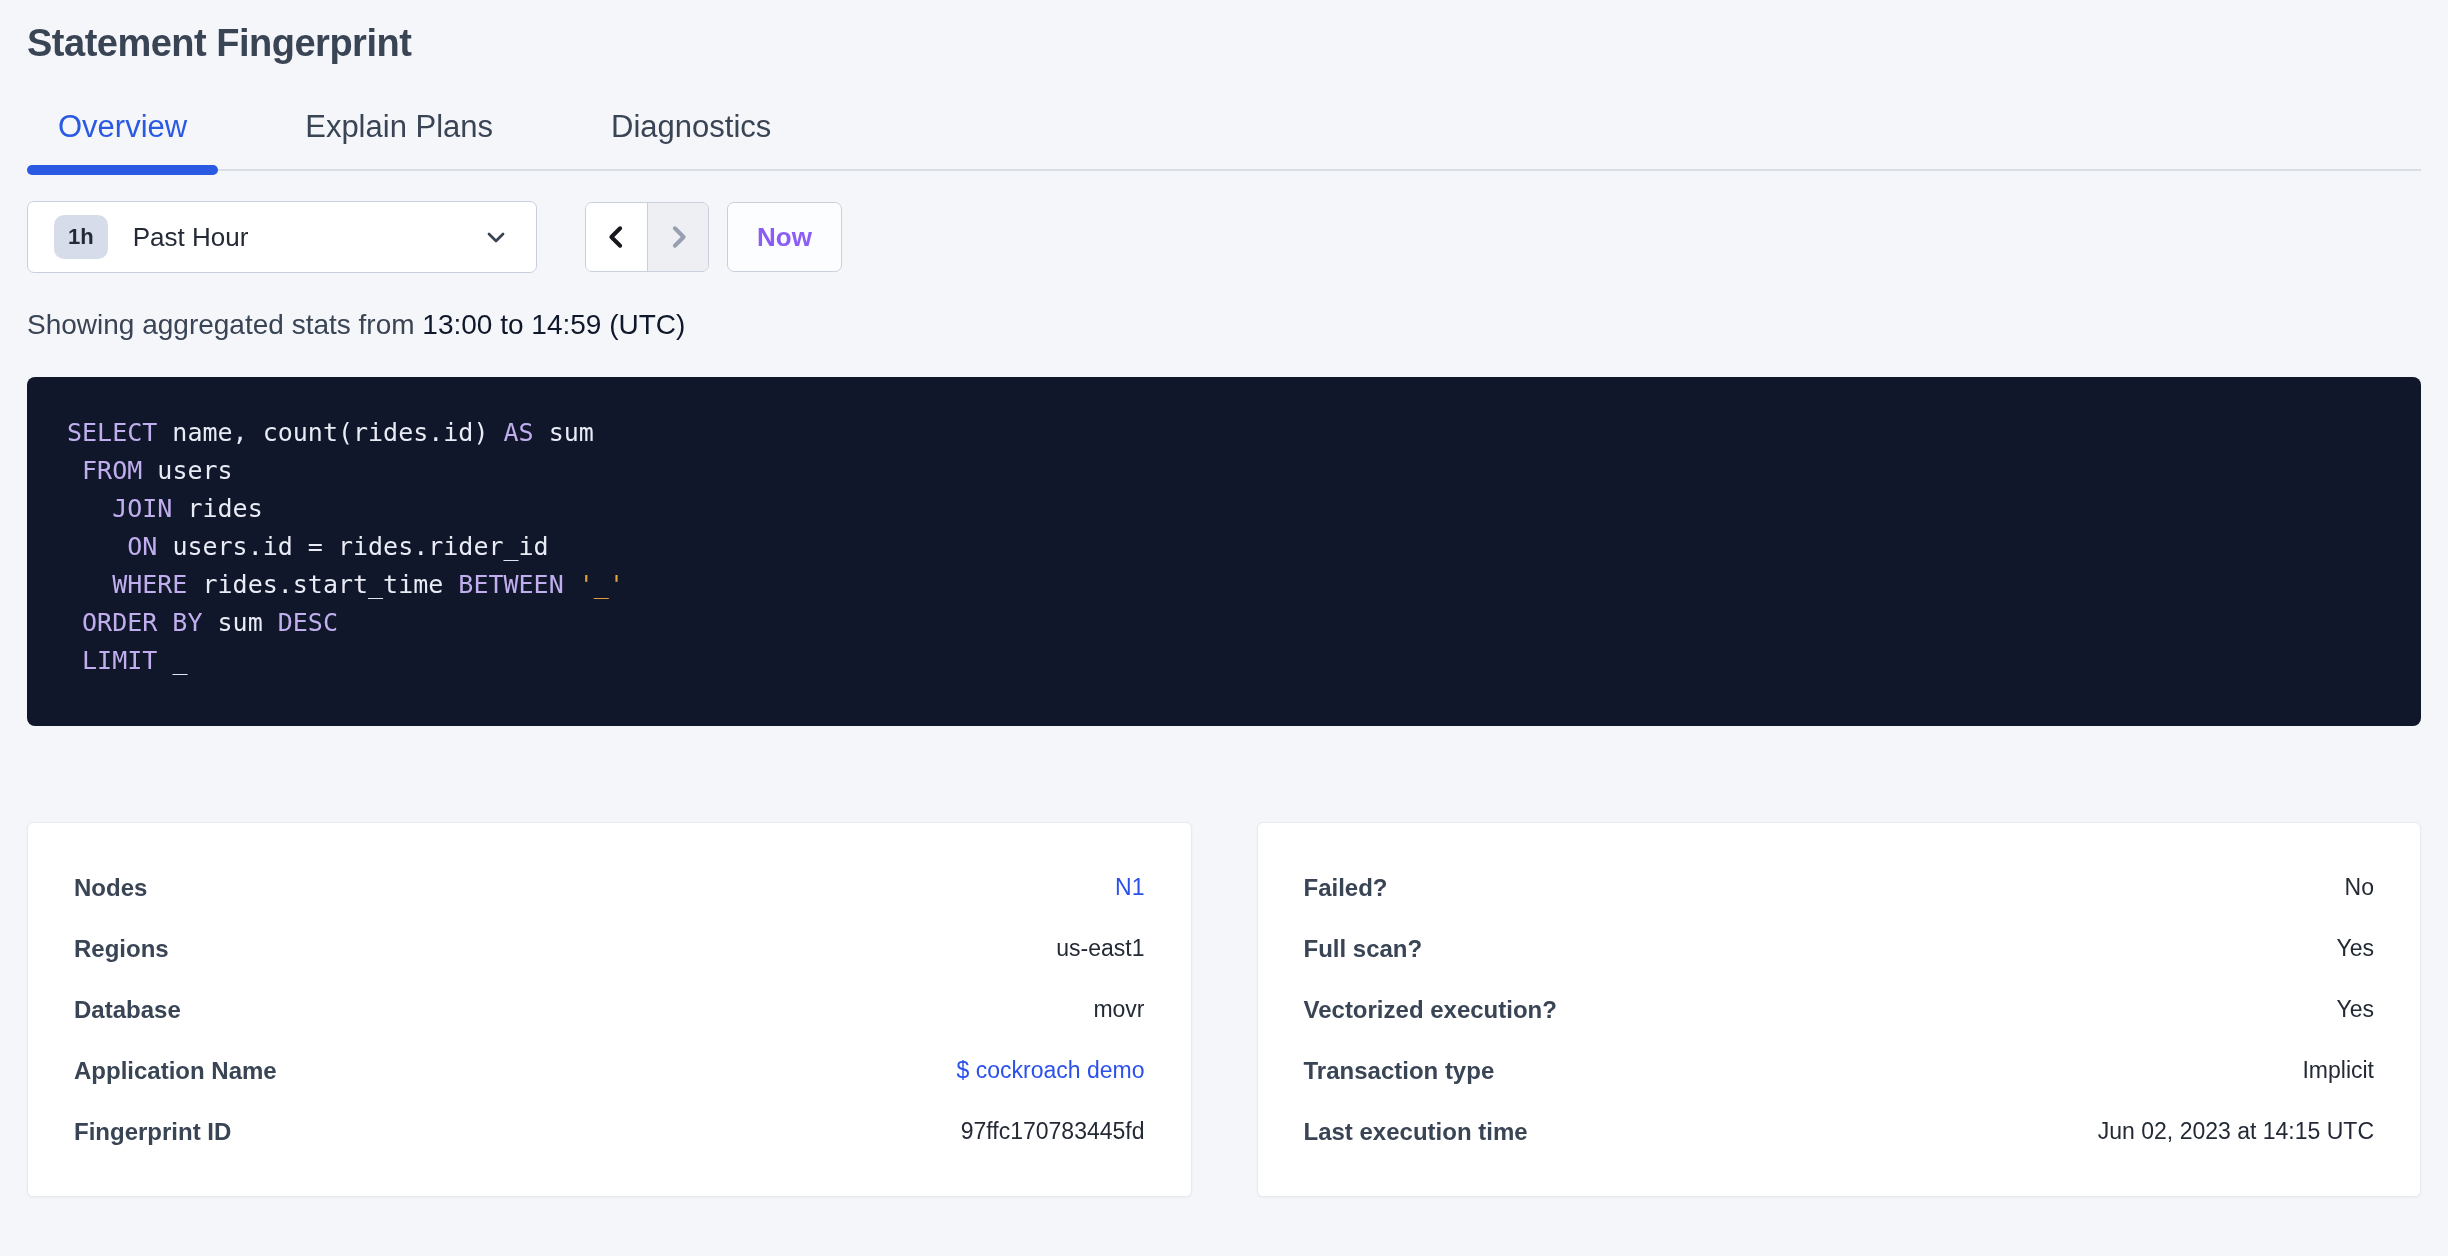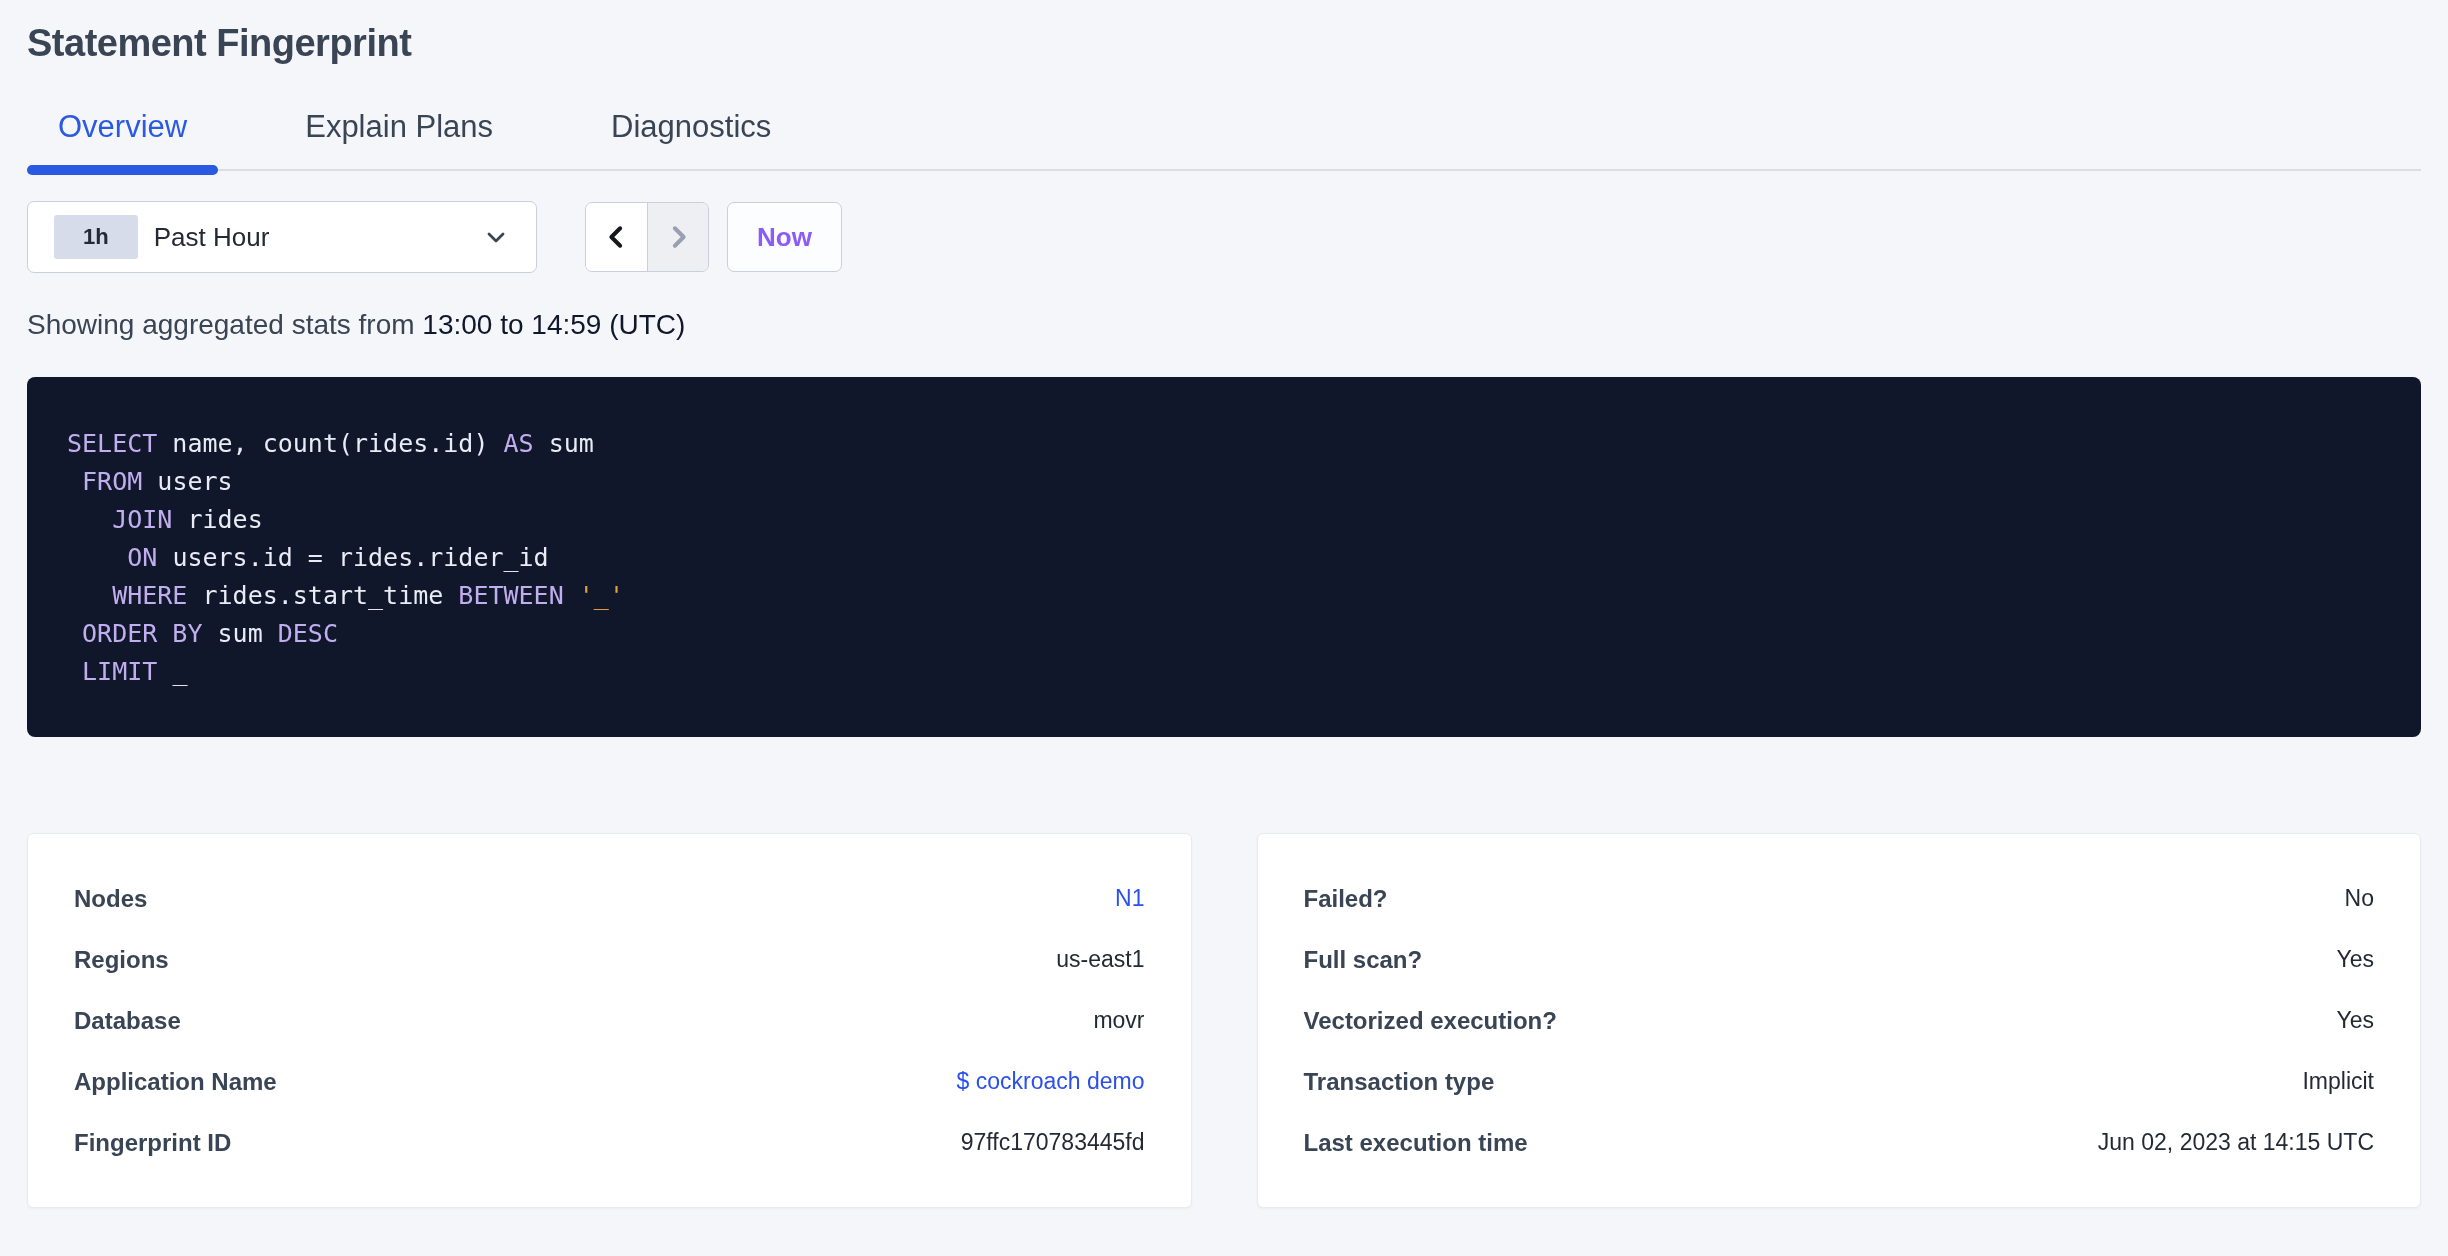--- a/index.html
+++ b/index.html
@@ -24,21 +24,21 @@
   }
 
   
   .controls { display:flex; align-items:center; margin-top:30px; }
   .time-select {
     width:510px; height:72px; background:#ffffff; border:1px solid #c9cfdd; border-radius:7px;
     display:flex; align-items:center; padding:0 26px; cursor:pointer;
   }
   .range-badge {
     background:#d7dcea; color:#242a35; font-weight:700; font-size:22px;
-    padding:9px 29px; border-radius:3px; margin-right:16px;
+    padding:9px 14px; border-radius:10px; margin-right:25px;
   }
   .range-label { font-size:26px; color:#242a35; }
   .time-select svg { margin-left:auto; }
 
   .interval-group {
     display:flex; margin-left:48px; border:1px solid #c9cfdd; border-radius:7px; overflow:hidden; height:70px;
   }
   .interval-btn { width:61px; height:100%; display:flex; align-items:center; justify-content:center; cursor:pointer; border:none; background:#ffffff; }
   .interval-btn.next { background:#edeff3; border-left:1px solid #c9cfdd; cursor:default; }
 
@@ -47,21 +47,21 @@
     border-radius:7px; font-size:26px; font-weight:600; color:#8b5cf6;
     display:flex; align-items:center; font-family:"Liberation Sans", sans-serif;
   }
 
   
   .stats-line { margin-top:36px; font-size:28px; color:#394455; }
   .stats-line b { color:#0f172a; font-weight:400; }
 
   
   .sql-box {
-    margin-top:36px; background:#10172a; border-radius:8px; padding:48px 40px 46px 40px;
+    margin-top:36px; background:#10172a; border-radius:8px; padding:37px 40px 46px 40px;
     font-family:"DejaVu Sans Mono", monospace; font-size:25px; line-height:38px;
   }
   .sql-line { white-space:pre; }
   .tok-kw  { color:#c0aeee; }
   .tok-id  { color:#e9ebf5; }
   .tok-str { color:#e9a13e; }
 
   
   .cards { display:grid; grid-template-columns:1fr 1fr; gap:65px; margin-top:96px; }
   .card {

